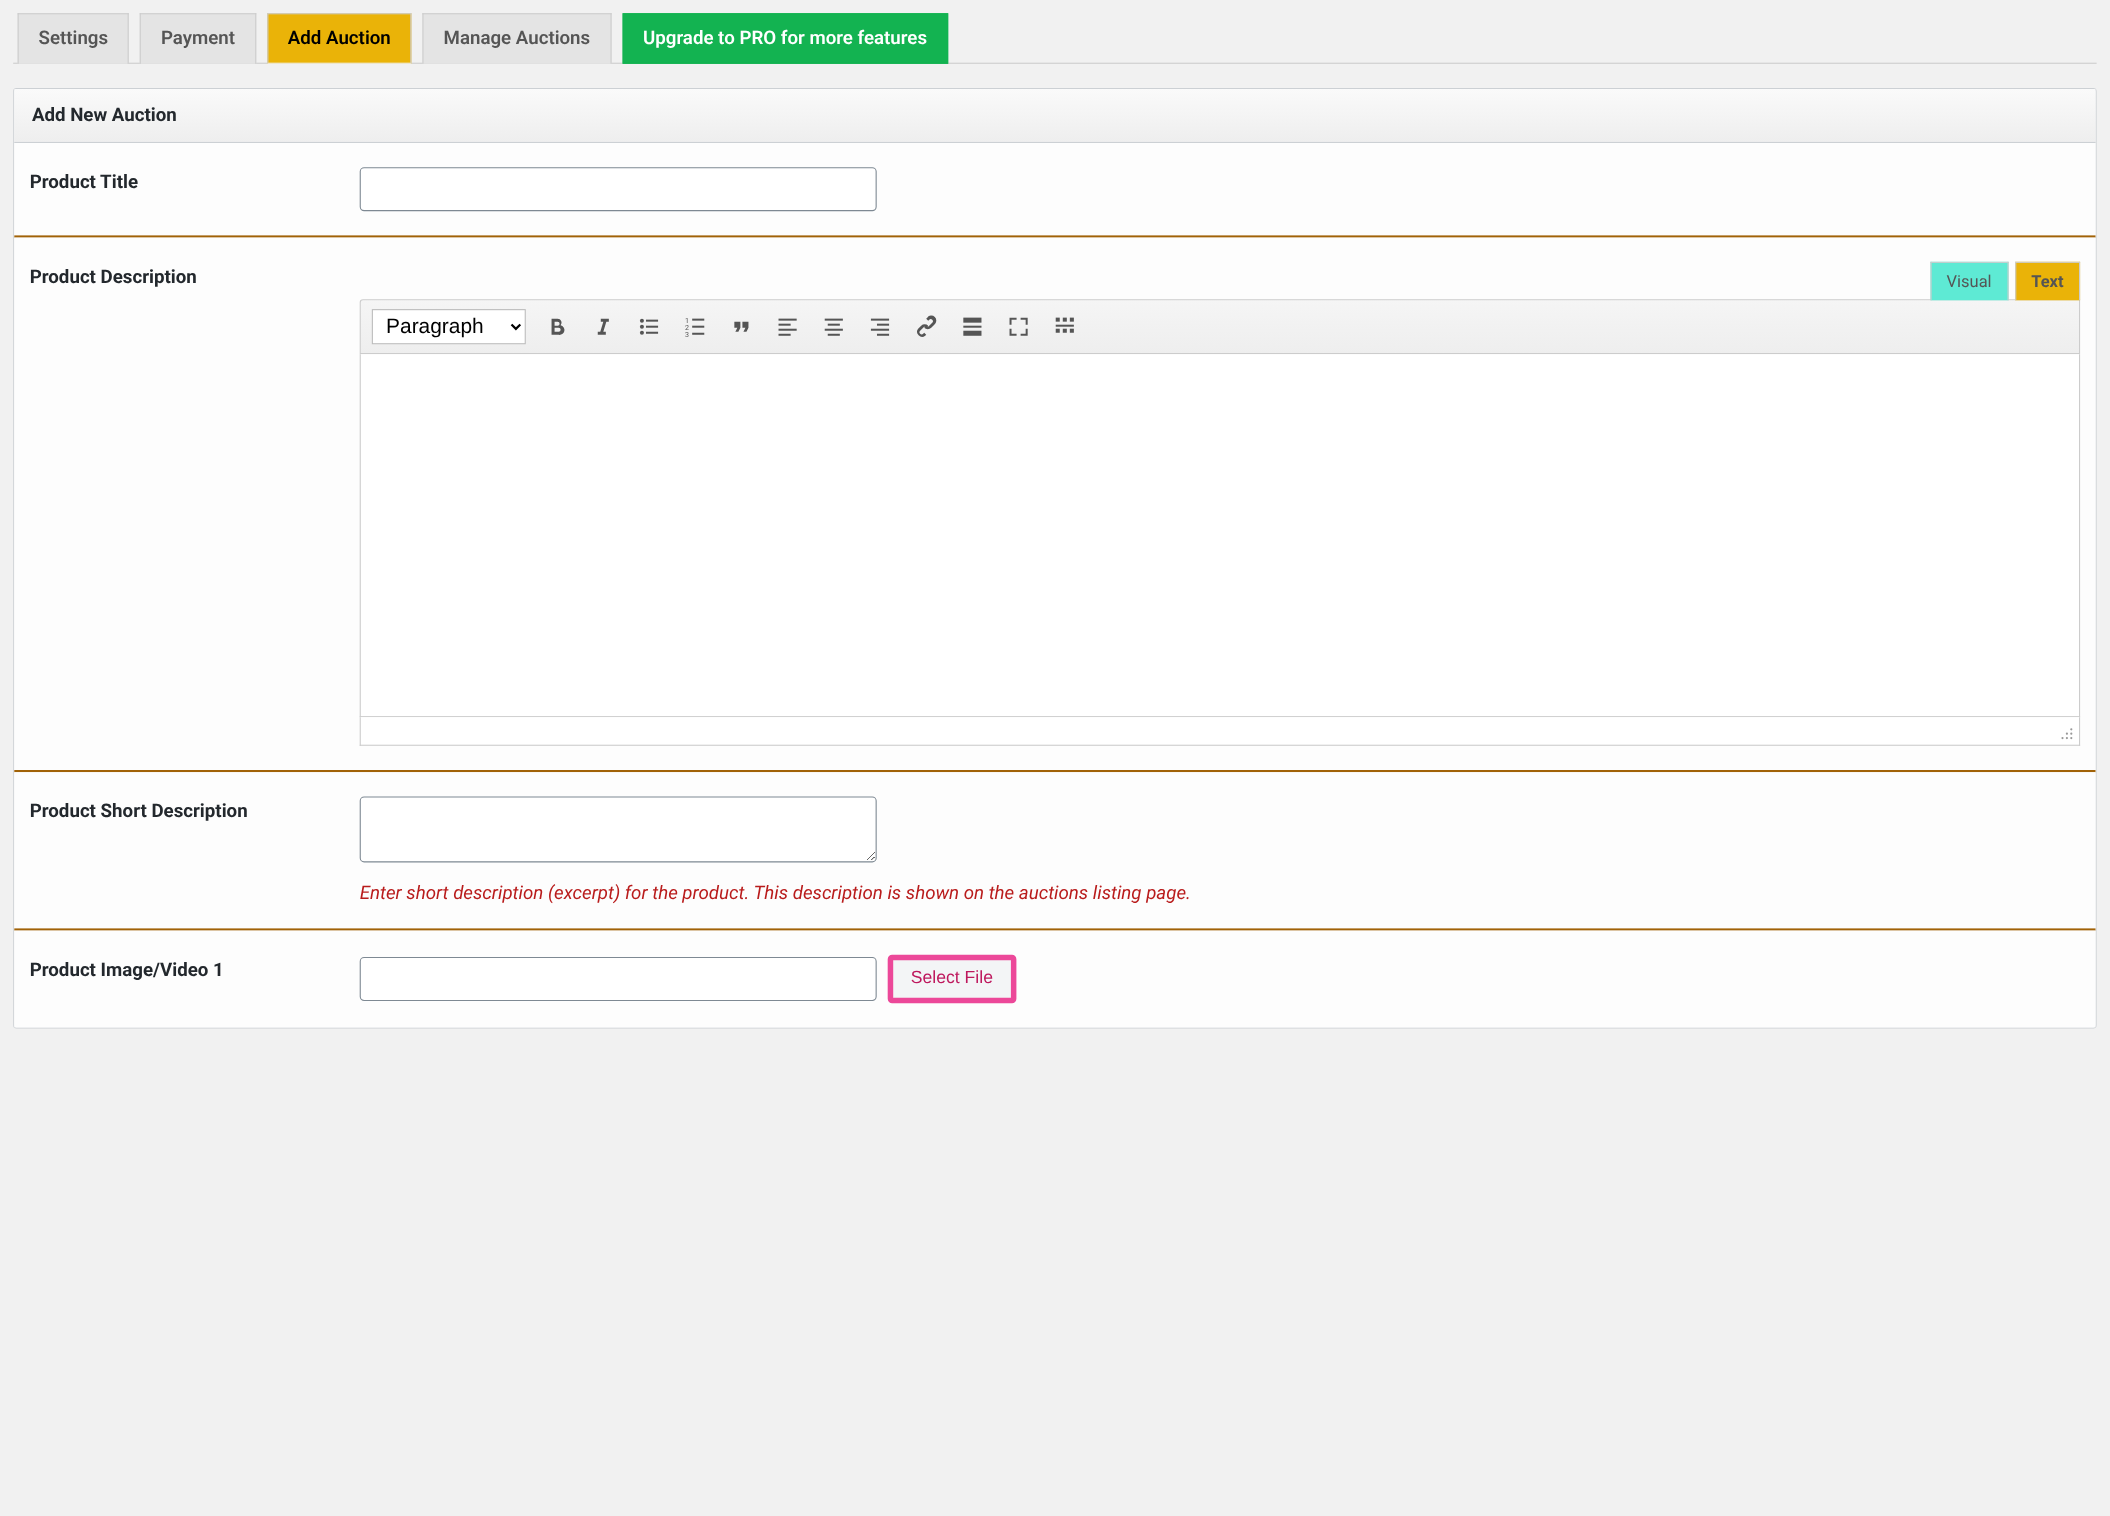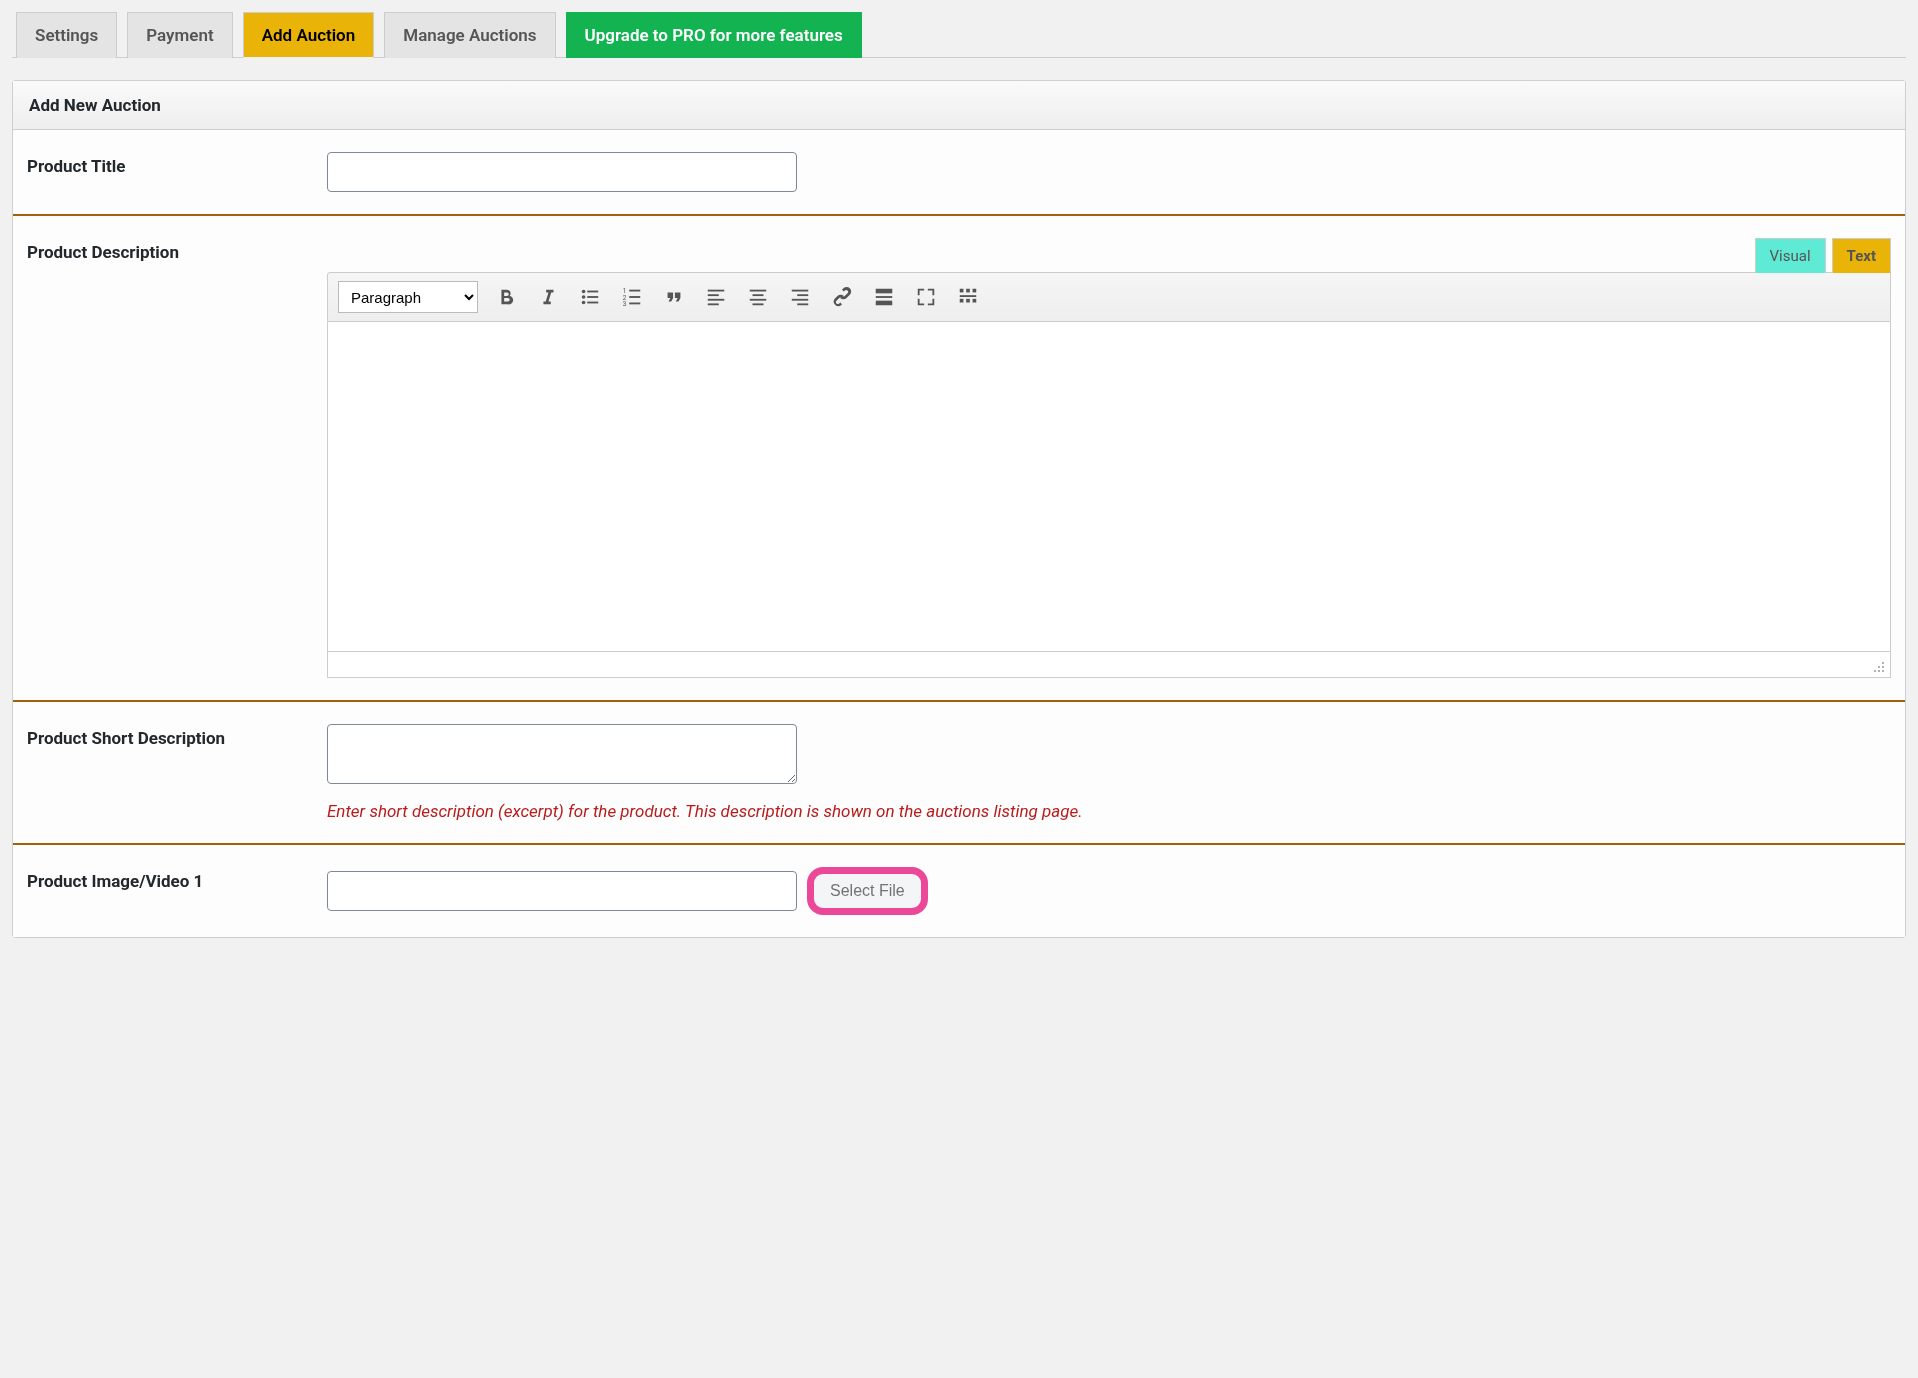--- a/index.html
+++ b/index.html
@@ -114,21 +114,21 @@
   padding: 8px 10px;
   display: flex;
   align-items: center;
   gap: 14px;
 }
 .format-select {
   width: 140px;
   height: 32px;
   border: 1px solid #bbb;
   background: #fff;
-  font-size: 15px;
+  font-size: 19px;
   padding: 4px 8px;
 }
 .tool-btn {
   width: 28px;
   height: 28px;
   display: flex;
   align-items: center;
   justify-content: center;
   cursor: pointer;
   color: #555;
@@ -153,24 +153,24 @@
   bottom: 2px;
   width: 14px;
   height: 14px;
   color: #aaa;
   font-size: 12px;
 }
 .file-row { display: flex; gap: 10px; align-items: center; }
 .btn-secondary {
   padding: 8px 16px;
   font-size: 16px;
-  color: #737373;
+  color: #be185d;
   background: #f3f5f6;
-  border: 7px solid #ec4899;
-  border-radius: 16px;
+  border: 5px solid #ec4899;
+  border-radius: 4px;
   cursor: pointer;
 }
 </style>
 </head>
 <body>
 
 <div class="tabs">
   <div class="tab">Settings</div>
   <div class="tab">Payment</div>
   <div class="tab active">Add Auction</div>

